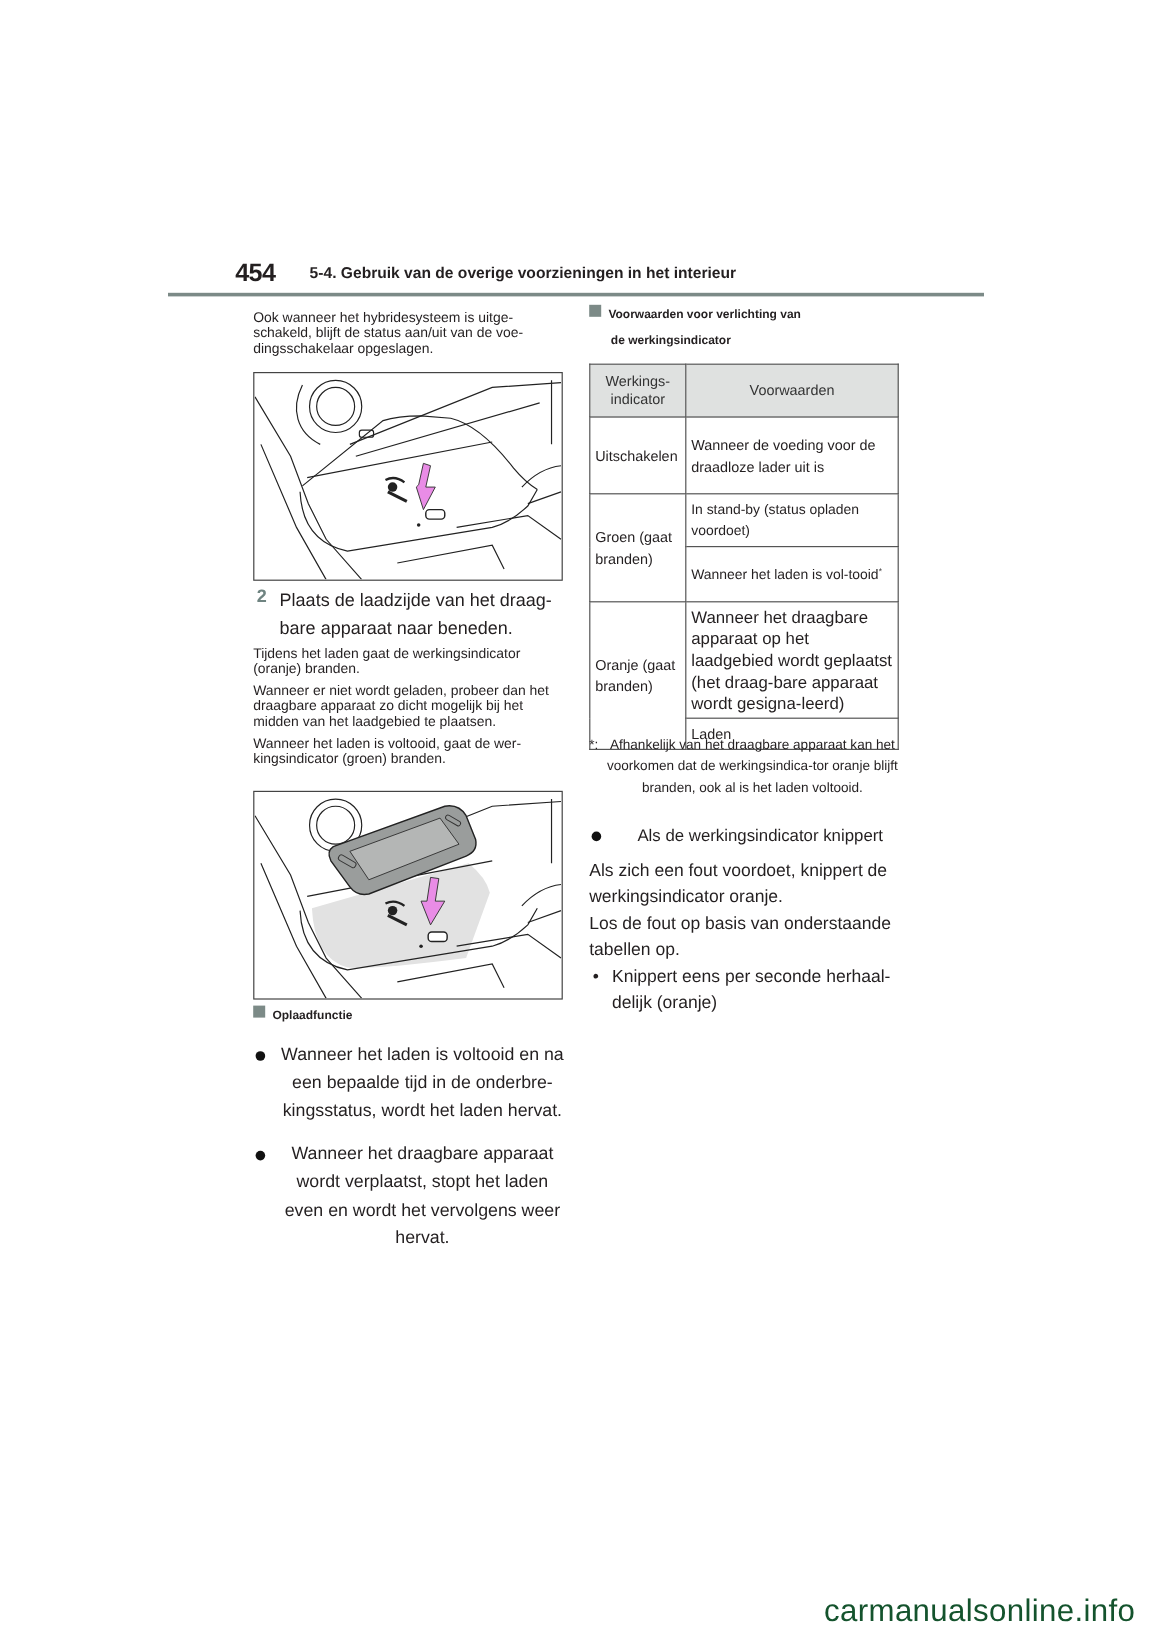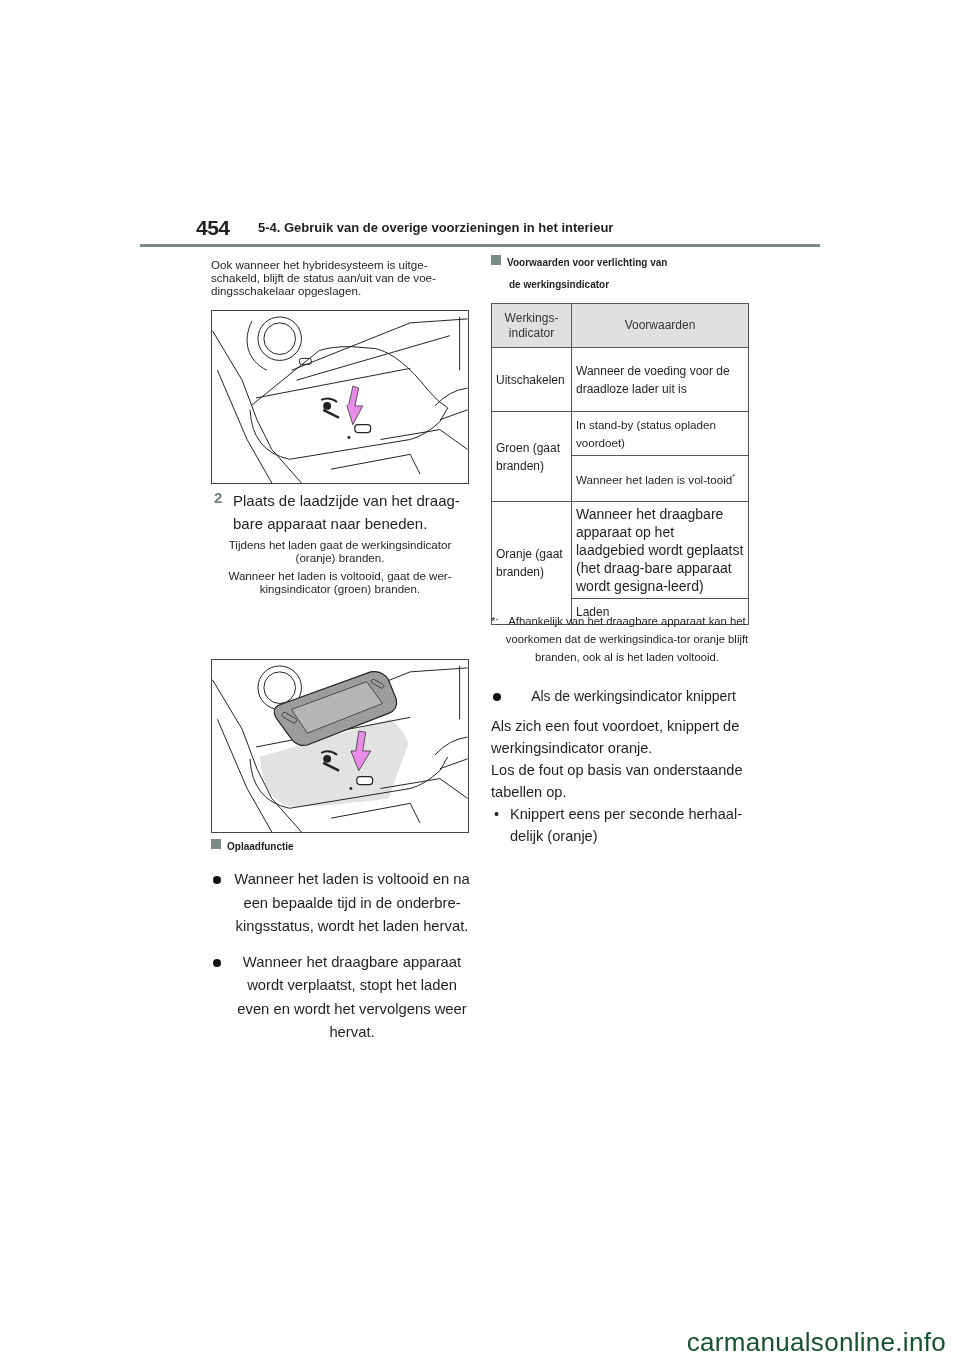--- a/index.html
+++ b/index.html
@@ -17,21 +17,21 @@
 
   .figure { position: absolute; border: 1.3px solid #444; background: #fff; overflow: hidden; }
   .fig1 { left: 211px; top: 310px; width: 258px; height: 174px; }
   .fig2 { left: 211px; top: 659px; width: 258px; height: 174px; }
   .figure svg { width: 100%; height: 100%; display: block; }
 
   .step { position: absolute; left: 211px; top: 489px; width: 262px; }
   .step-num { position: absolute; left: 3px; top: 0; font-size: 15px; font-weight: bold; color: #6f8481; }
   .step-text { margin-left: 22px; font-size: 15px; line-height: 23px; }
 
-  .notes { position: absolute; left: 211px; top: 538px; width: 258px; text-align: center; }
+  .notes { position: absolute; left: 211px; top: 538px; width: 258px; }
 
   .heading-sq { display: inline-block; width: 10px; height: 10px; background: #7c8a87; margin-right: 6px; vertical-align: 1px; }
   .sub-heading { font-size: 10px; font-weight: bold; line-height: 22px; }
 
   .bottom-left { position: absolute; left: 211px; top: 836px; width: 262px; }
   .bullet { position: relative; padding-left: 20px; font-size: 14.8px; line-height: 23.5px; margin-top: 7px; text-align: center; }
   .bullet .dot { position: absolute; left: 2px; top: 8px; width: 8px; height: 8px; border-radius: 50%; background: #111; }
 
   .right-heading { position: absolute; left: 491px; top: 252px; width: 265px; }
   .right-heading .sub-heading { line-height: 22px; }
@@ -100,20 +100,21 @@
   </svg>
 </div>
 
 <div class="step">
   <span class="step-num">2</span>
   <div class="step-text">Plaats de laadzijde van het draag-bare apparaat naar beneden.</div>
 </div>
 
 <div class="notes">
   <p class="small">Tijdens het laden gaat de werkingsindicator (oranje) branden.</p>
+  <p class="small">Wanneer er niet wordt geladen, probeer dan het draagbare apparaat zo dicht mogelijk bij het midden van het laadgebied te plaatsen.</p>
   <p class="small">Wanneer het laden is voltooid, gaat de wer-kingsindicator (groen) branden.</p>
 </div>
 
 <div class="figure fig2">
   <svg viewBox="0 0 258 174">
     <path d="M48 98 L 180 60 Q 195 72 198 85 L 178 140 Q 100 150 78 148 Q 50 140 48 98 Z" fill="#e2e2e2"></path>
     <g fill="none" stroke="#222" stroke-width="1">
       <circle cx="68" cy="28" r="22"></circle>
       <circle cx="68" cy="28" r="16"></circle>
       <path d="M0 20 L 30 70 L 45 110 L 60 140 L 90 174"></path>

